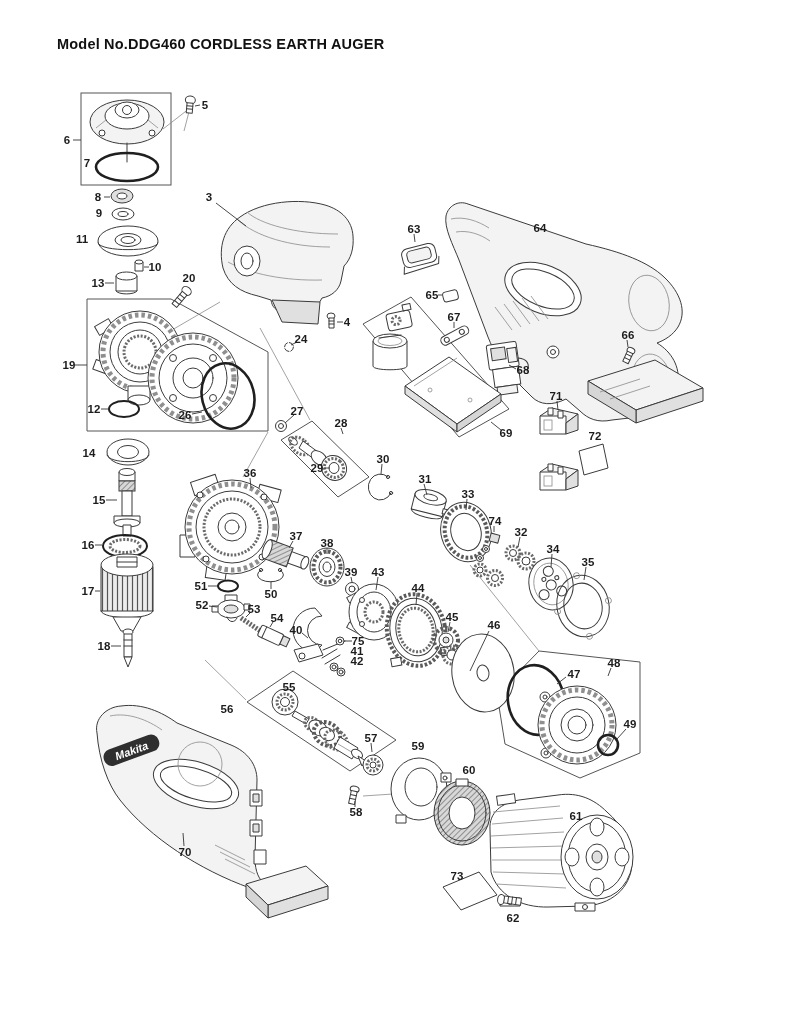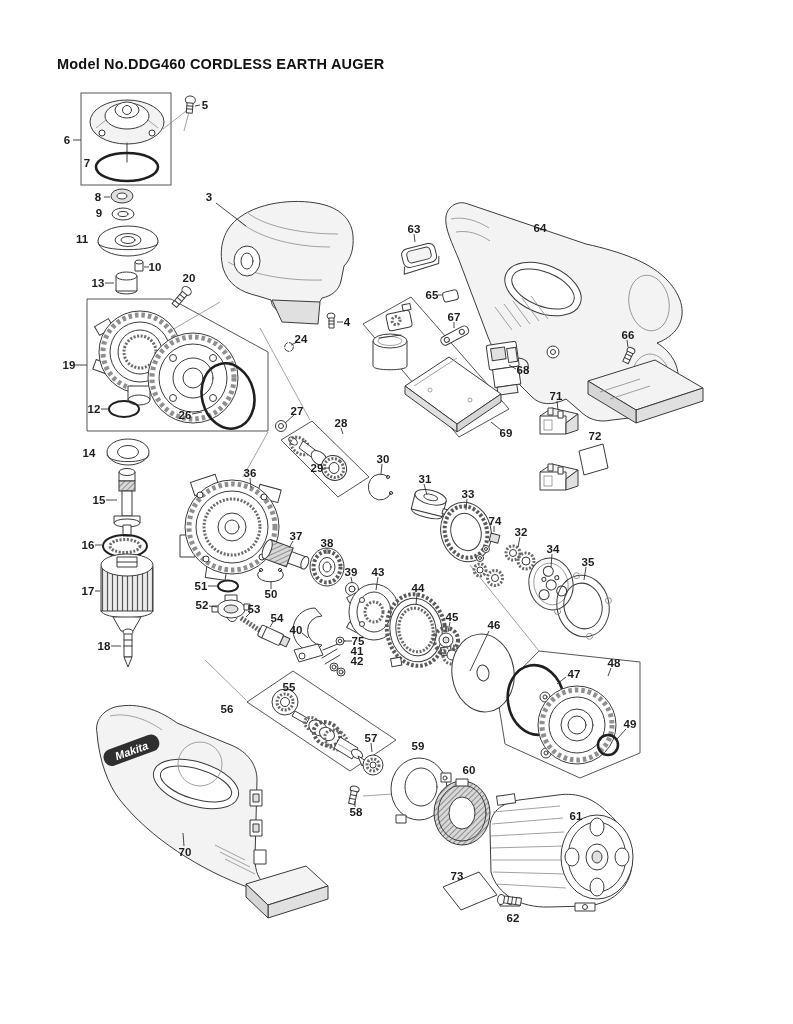--- a/index.html
+++ b/index.html
@@ -1,18 +1,18 @@
 <!DOCTYPE html>
 <html><head>
 <meta charset="utf-8">
 <style>
   html,body{margin:0;padding:0;background:#fff;}
   #page{position:relative;width:793px;height:1024px;background:#ffffff;overflow:hidden;
         font-family:"Liberation Sans",sans-serif;}
-  #title{position:absolute;left:57px;top:56px;font-size:14.5px;font-weight:700;color:#111;
+  #title{position:absolute;left:57px;top:36px;font-size:14.5px;font-weight:700;color:#111;
          letter-spacing:.2px;white-space:nowrap;}
   svg{position:absolute;left:0;top:0;}
   .ln{fill:none;stroke:#3b3b3b;stroke-width:1;stroke-linecap:round;stroke-linejoin:round}
   .fw{fill:#fff;stroke:#3b3b3b;stroke-width:1;stroke-linejoin:round}
   .fg{fill:#f3f3f3;stroke:#3b3b3b;stroke-width:1;stroke-linejoin:round}
   .fd{fill:#e0e0e0;stroke:#3b3b3b;stroke-width:1;stroke-linejoin:round}
   .fdd{fill:#d6d6d6;stroke:#3b3b3b;stroke-width:1;stroke-linejoin:round}
   .box{fill:none;stroke:#555;stroke-width:1}
   .oring{fill:none;stroke:#1f1f1f;stroke-width:2.6}
   .oring2{fill:none;stroke:#1f1f1f;stroke-width:2}

